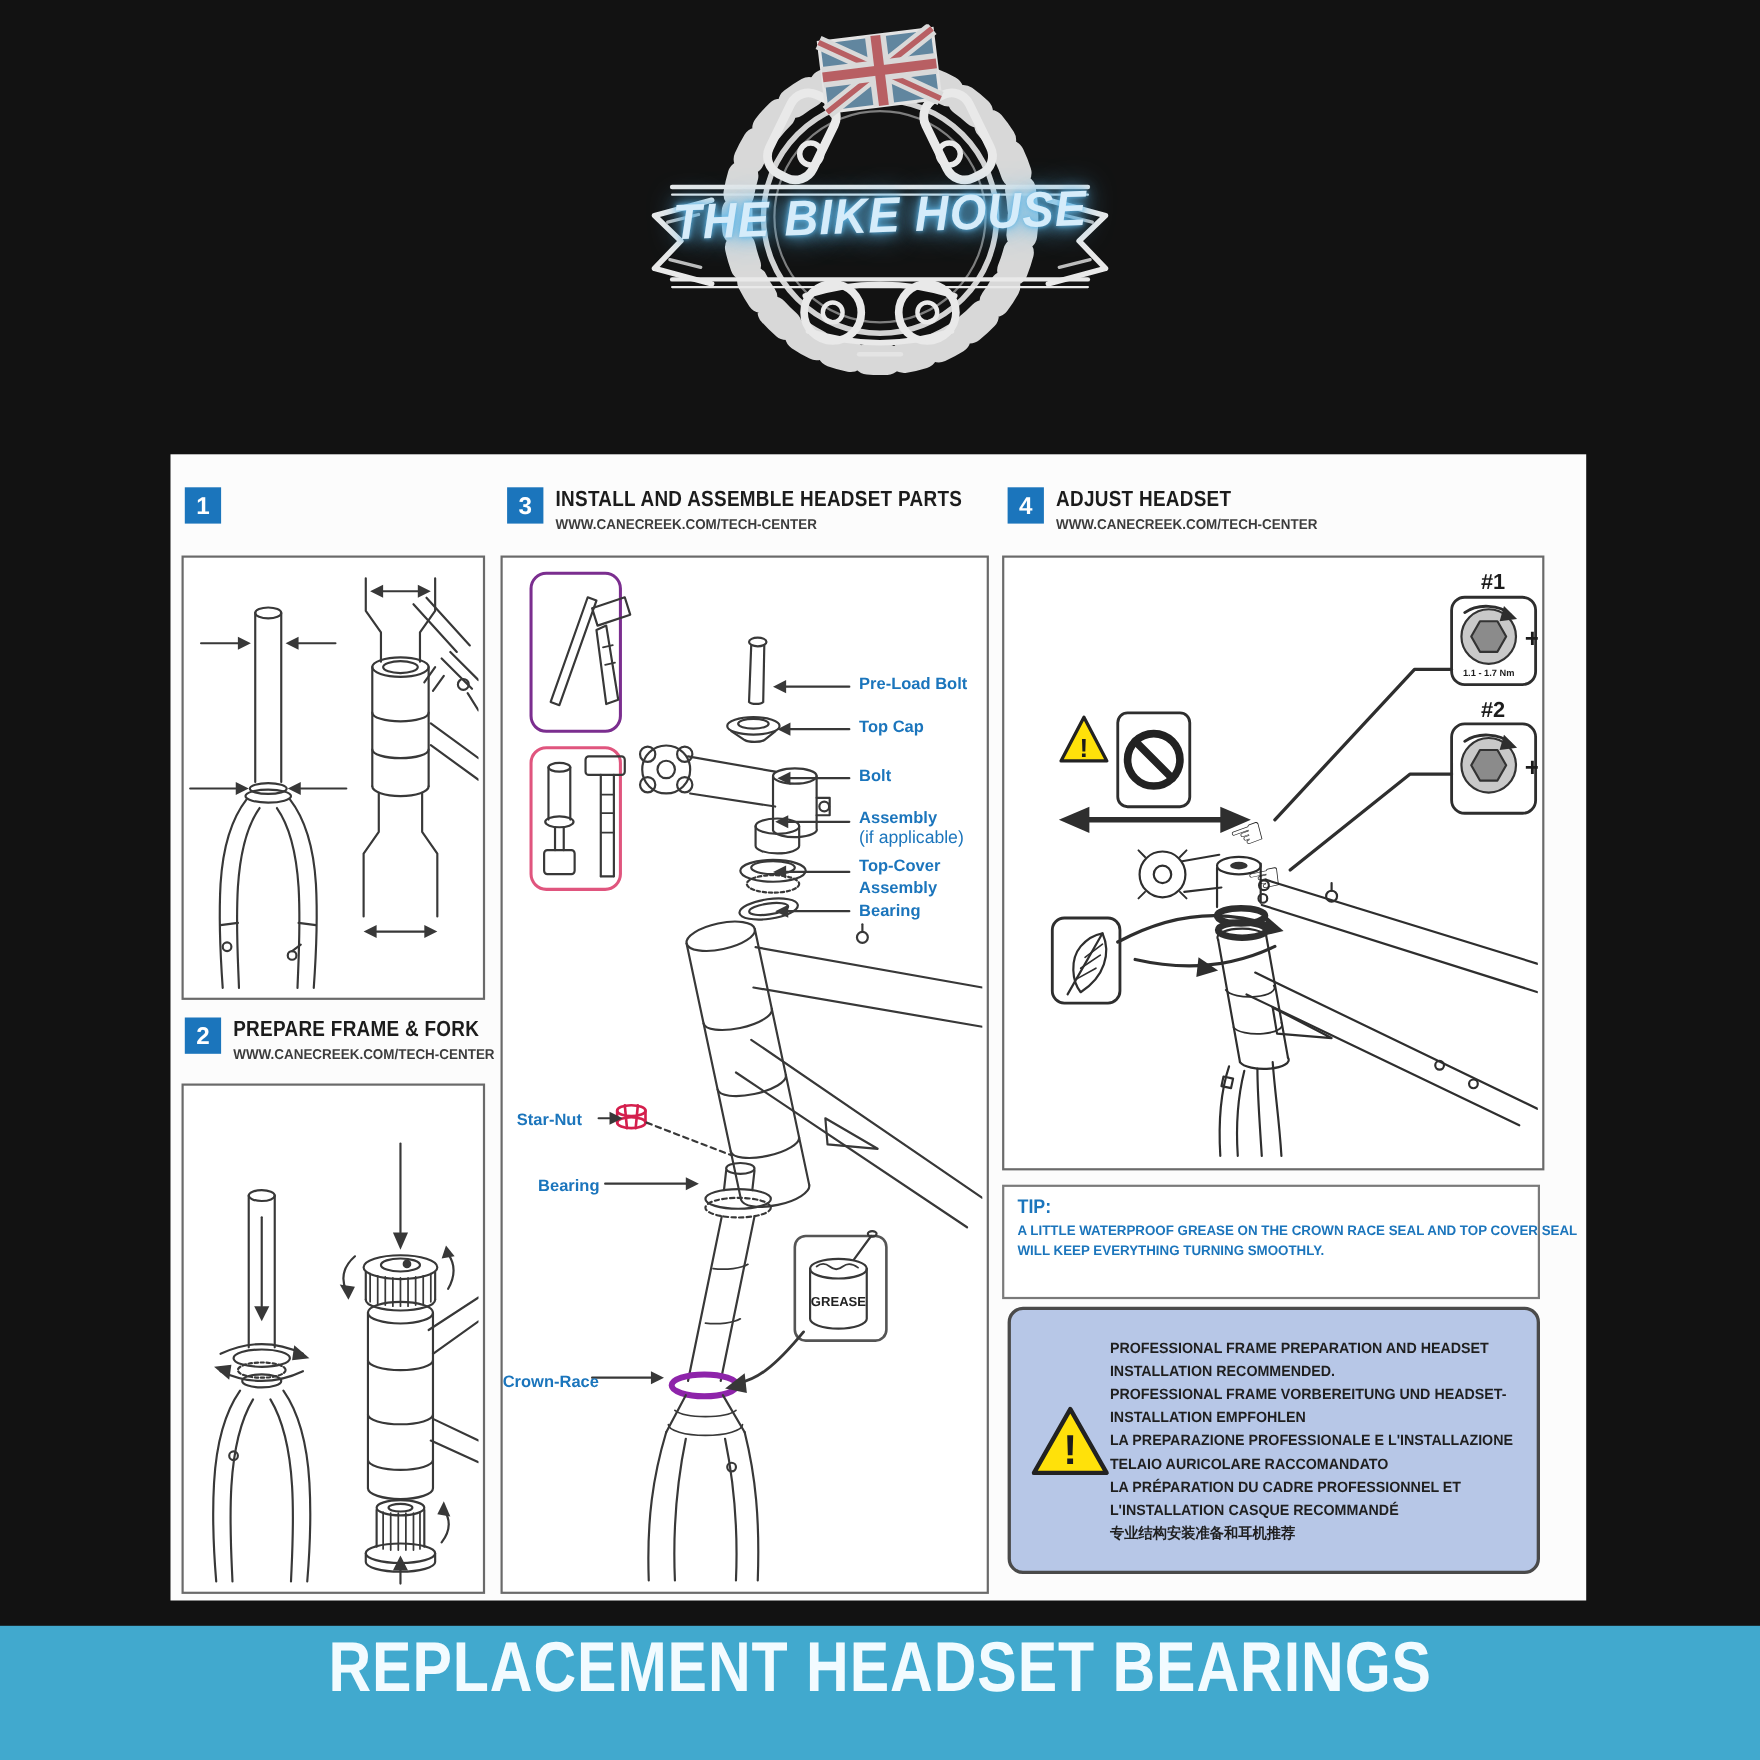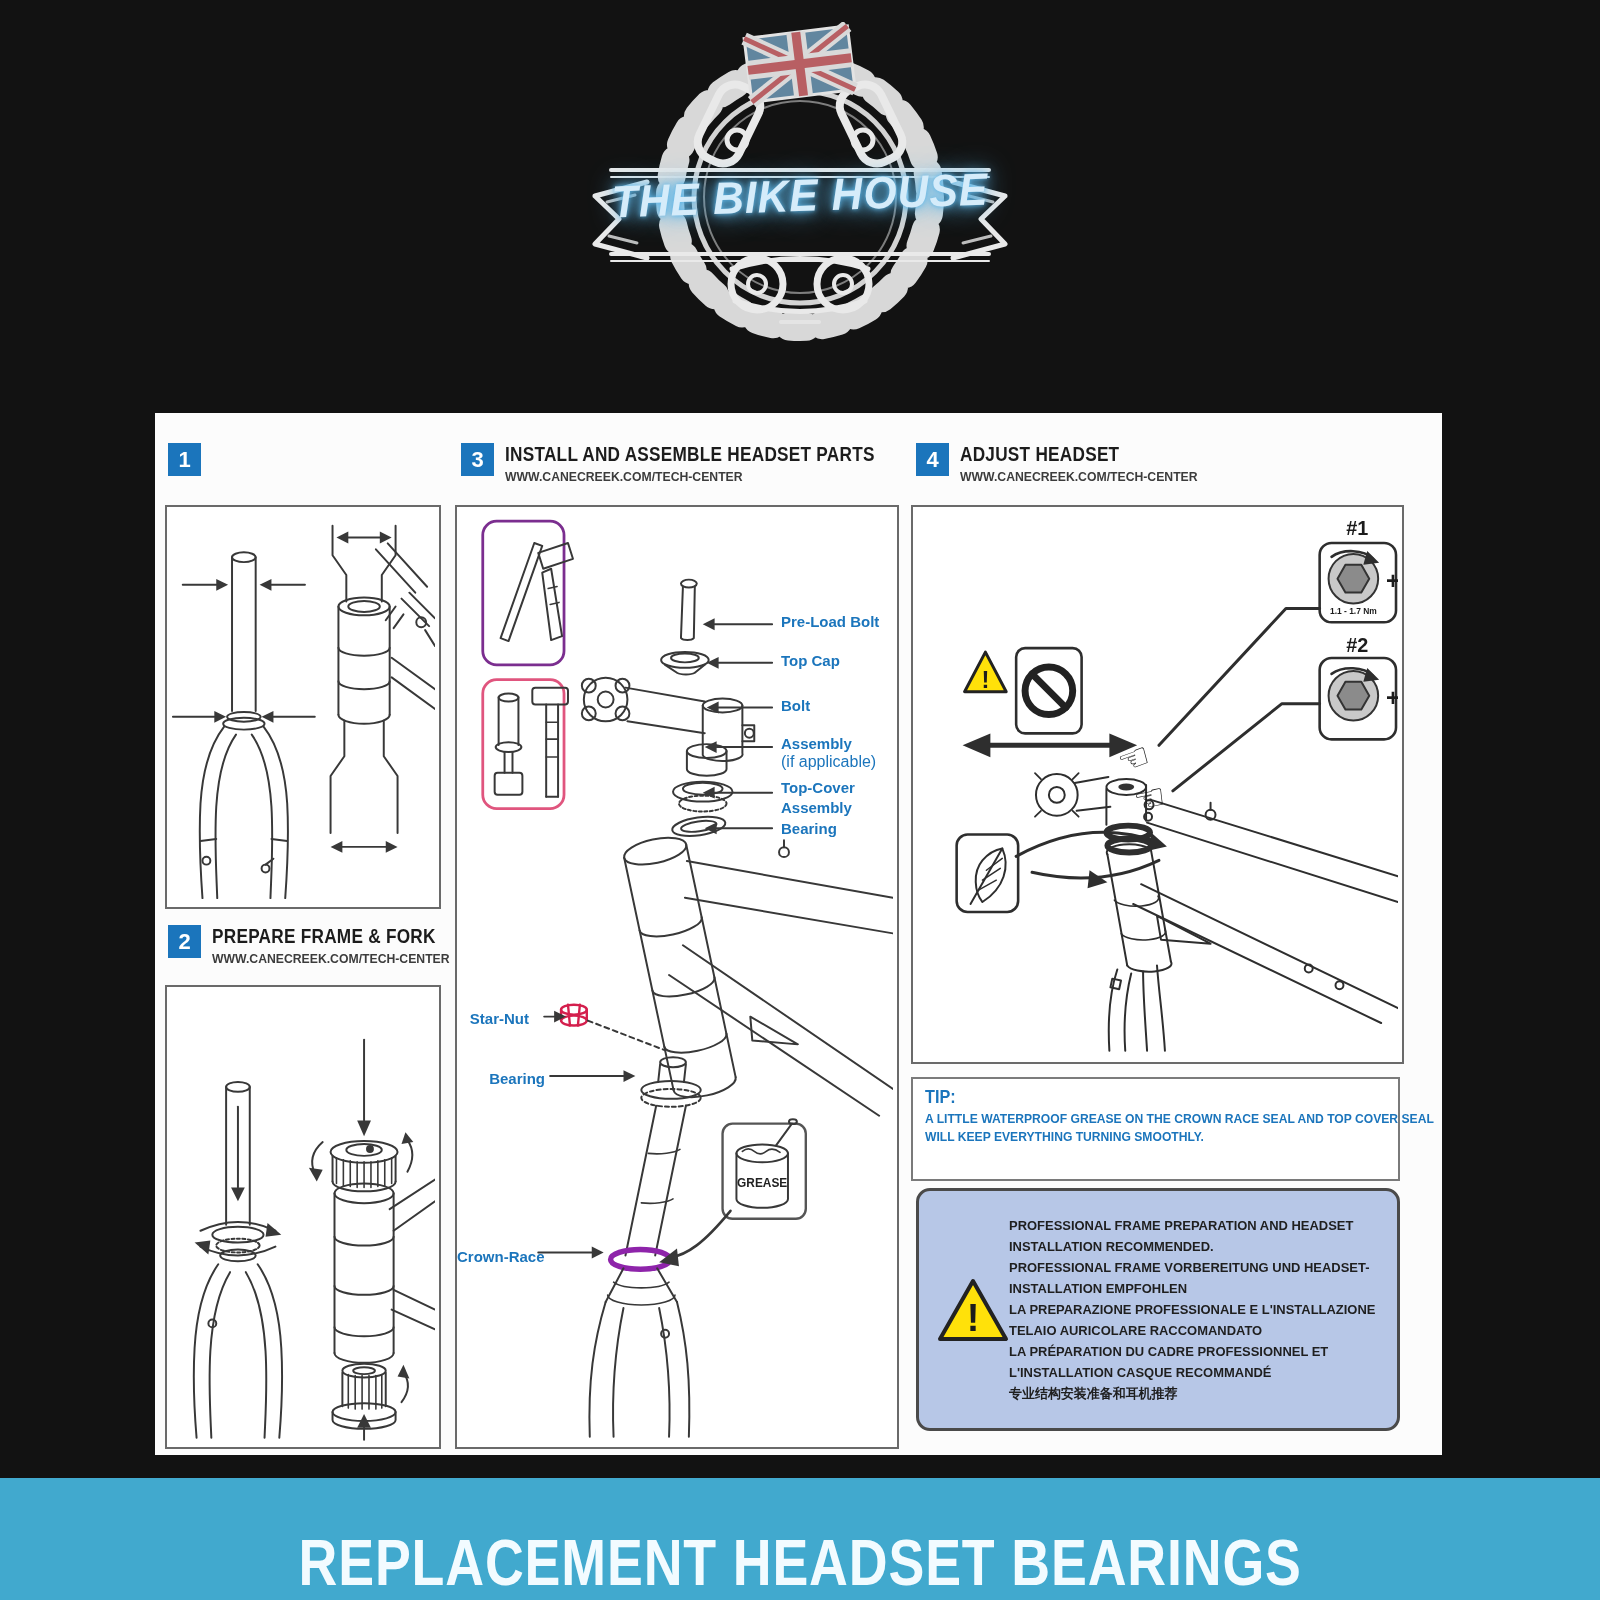--- a/index.html
+++ b/index.html
@@ -32,21 +32,21 @@
   .tip-l{color:var(--accent-blue);font-size:12.5px;font-weight:700;transform:scaleX(.97);
          transform-origin:left;white-space:nowrap;margin-top:4px;}
   
   .notice{position:absolute;background:var(--notice-bg);border:3px solid #4a4a4a;border-radius:14px;
           box-sizing:border-box;display:flex;align-items:center;padding:12px 10px 12px 18px;}
   .notice-lines{}
   .n-line{color:#1f1f1f;font-size:13.5px;font-weight:600;line-height:1.56;transform:scaleX(.96);
           transform-origin:left;white-space:nowrap;}
   
   .banner{position:absolute;left:0;top:1478px;width:1600px;height:122px;background:var(--banner-bg);
-          display:flex;align-items:flex-end;justify-content:center;}
+          display:flex;align-items:flex-start;justify-content:center;}
   .banner span{font-size:64px;font-weight:800;color:var(--banner-text);transform:scaleX(.84);
                letter-spacing:1px;white-space:nowrap;}
 </style>
 </head>
 <body>
 
 <div id="stage">
 
   <div class="logo">
     <svg width="430" height="360" viewBox="0 0 430 360">

